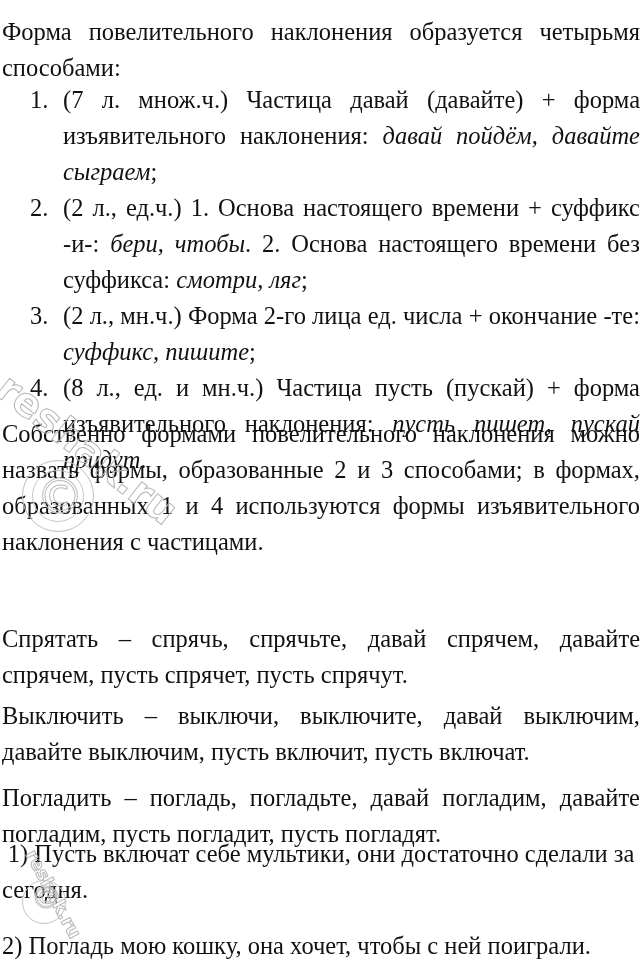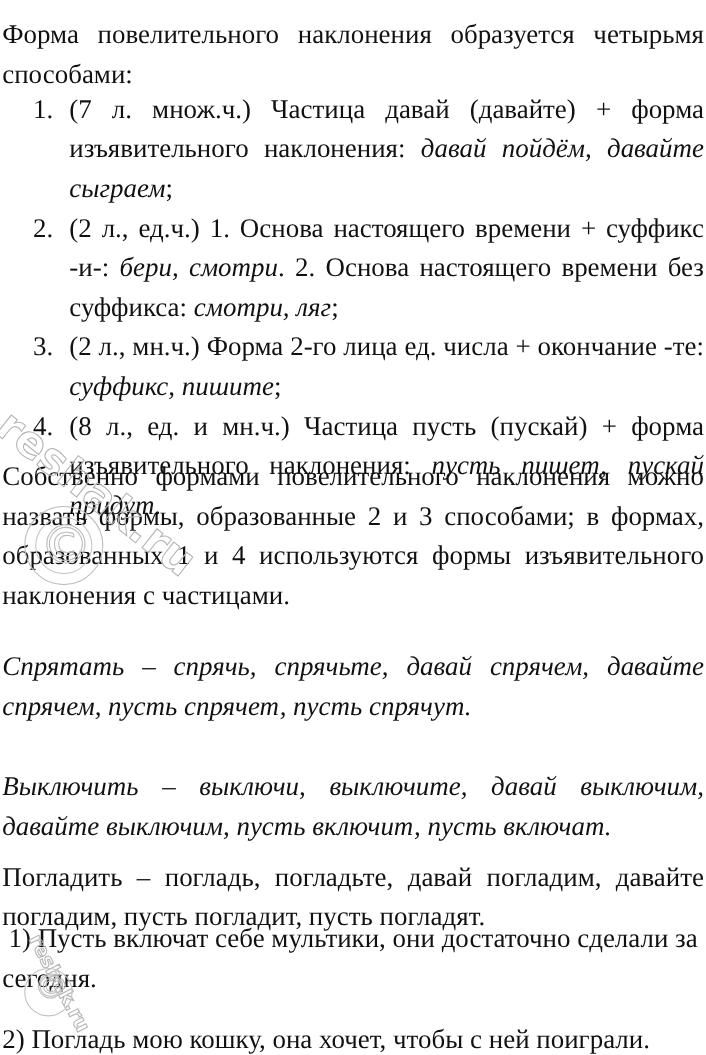--- a/index.html
+++ b/index.html
@@ -130,36 +130,36 @@
 
   <div class="p" style="top:2px;margin-top:12px;">Форма повелительного наклонения образуется четырьмя способами:</div>
 
   <div class="list" style="top:82px;">
     <div class="li">
       <span class="num">1.</span>
       <span>(7 л. множ.ч.) Частица давай (давайте) + форма изъявительного наклонения: </span><i>давай пойдём, давайте сыграем</i><span>;</span>
     </div>
     <div class="li">
       <span class="num">2.</span>
-      <span>(2 л., ед.ч.) 1. Основа настоящего времени + суффикс -и-: </span><i>бери, смотри</i><span>. 2. Основа настоящего времени без суффикса: </span><i>смотри, ляг</i><span>;</span>
+      <span>(2 л., ед.ч.) 1. Основа настоящего времени + суффикс -и-: </span><i>бери, чтобы</i><span>. 2. Основа настоящего времени без суффикса: </span><i>смотри, ляг</i><span>;</span>
     </div>
     <div class="li">
       <span class="num">3.</span>
       <span>(2 л., мн.ч.) Форма 2-го лица ед. числа + окончание -те: </span><i>суффикс, пишите</i><span>;</span>
     </div>
     <div class="li">
       <span class="num">4.</span>
       <span>(8 л., ед. и мн.ч.) Частица пусть (пускай) + форма изъявительного наклонения: </span><i>пусть пишет, пускай придут.</i><span></span>
     </div>
   </div>
 
   <div class="p" style="top:416px;">Собственно формами повелительного наклонения можно назвать формы, образованные 2 и 3 способами; в формах, образованных 1 и 4 используются формы изъявительного наклонения с частицами.</div>
 
-  <div class="p" style="top:589px;font-style:italic;">Спрятать – спрячь, спрячьте, давай спрячем, давайте спрячем, пусть спрячет, пусть спрячут.</div>
-  <div class="p" style="top:698px;font-style:italic;">Выключить – выключи, выключите, давай выключим, давайте выключим, пусть включит, пусть включат.</div>
+  <div class="p" style="top:621px;">Спрятать – спрячь, спрячьте, давай спрячем, давайте спрячем, пусть спрячет, пусть спрячут.</div>
+  <div class="p" style="top:698px;">Выключить – выключи, выключите, давай выключим, давайте выключим, пусть включит, пусть включат.</div>
   <div class="p" style="top:780px;">Погладить – погладь, погладьте, давай погладим, давайте погладим, пусть погладит, пусть погладят.</div>
 
   <div class="p" style="top:836px; text-align:center;">1) Пусть включат себе мультики, они достаточно сделали за сегодня.</div>
   <div class="p" style="top:928px; text-align:left;">2) Погладь мою кошку, она хочет, чтобы с ней поиграли.</div>
 
 </div>
 
 <div class="watermark wm1">reshak.ru</div>
 <div class="wm1-copy"></div>
 <div class="wm1-c">©</div>

